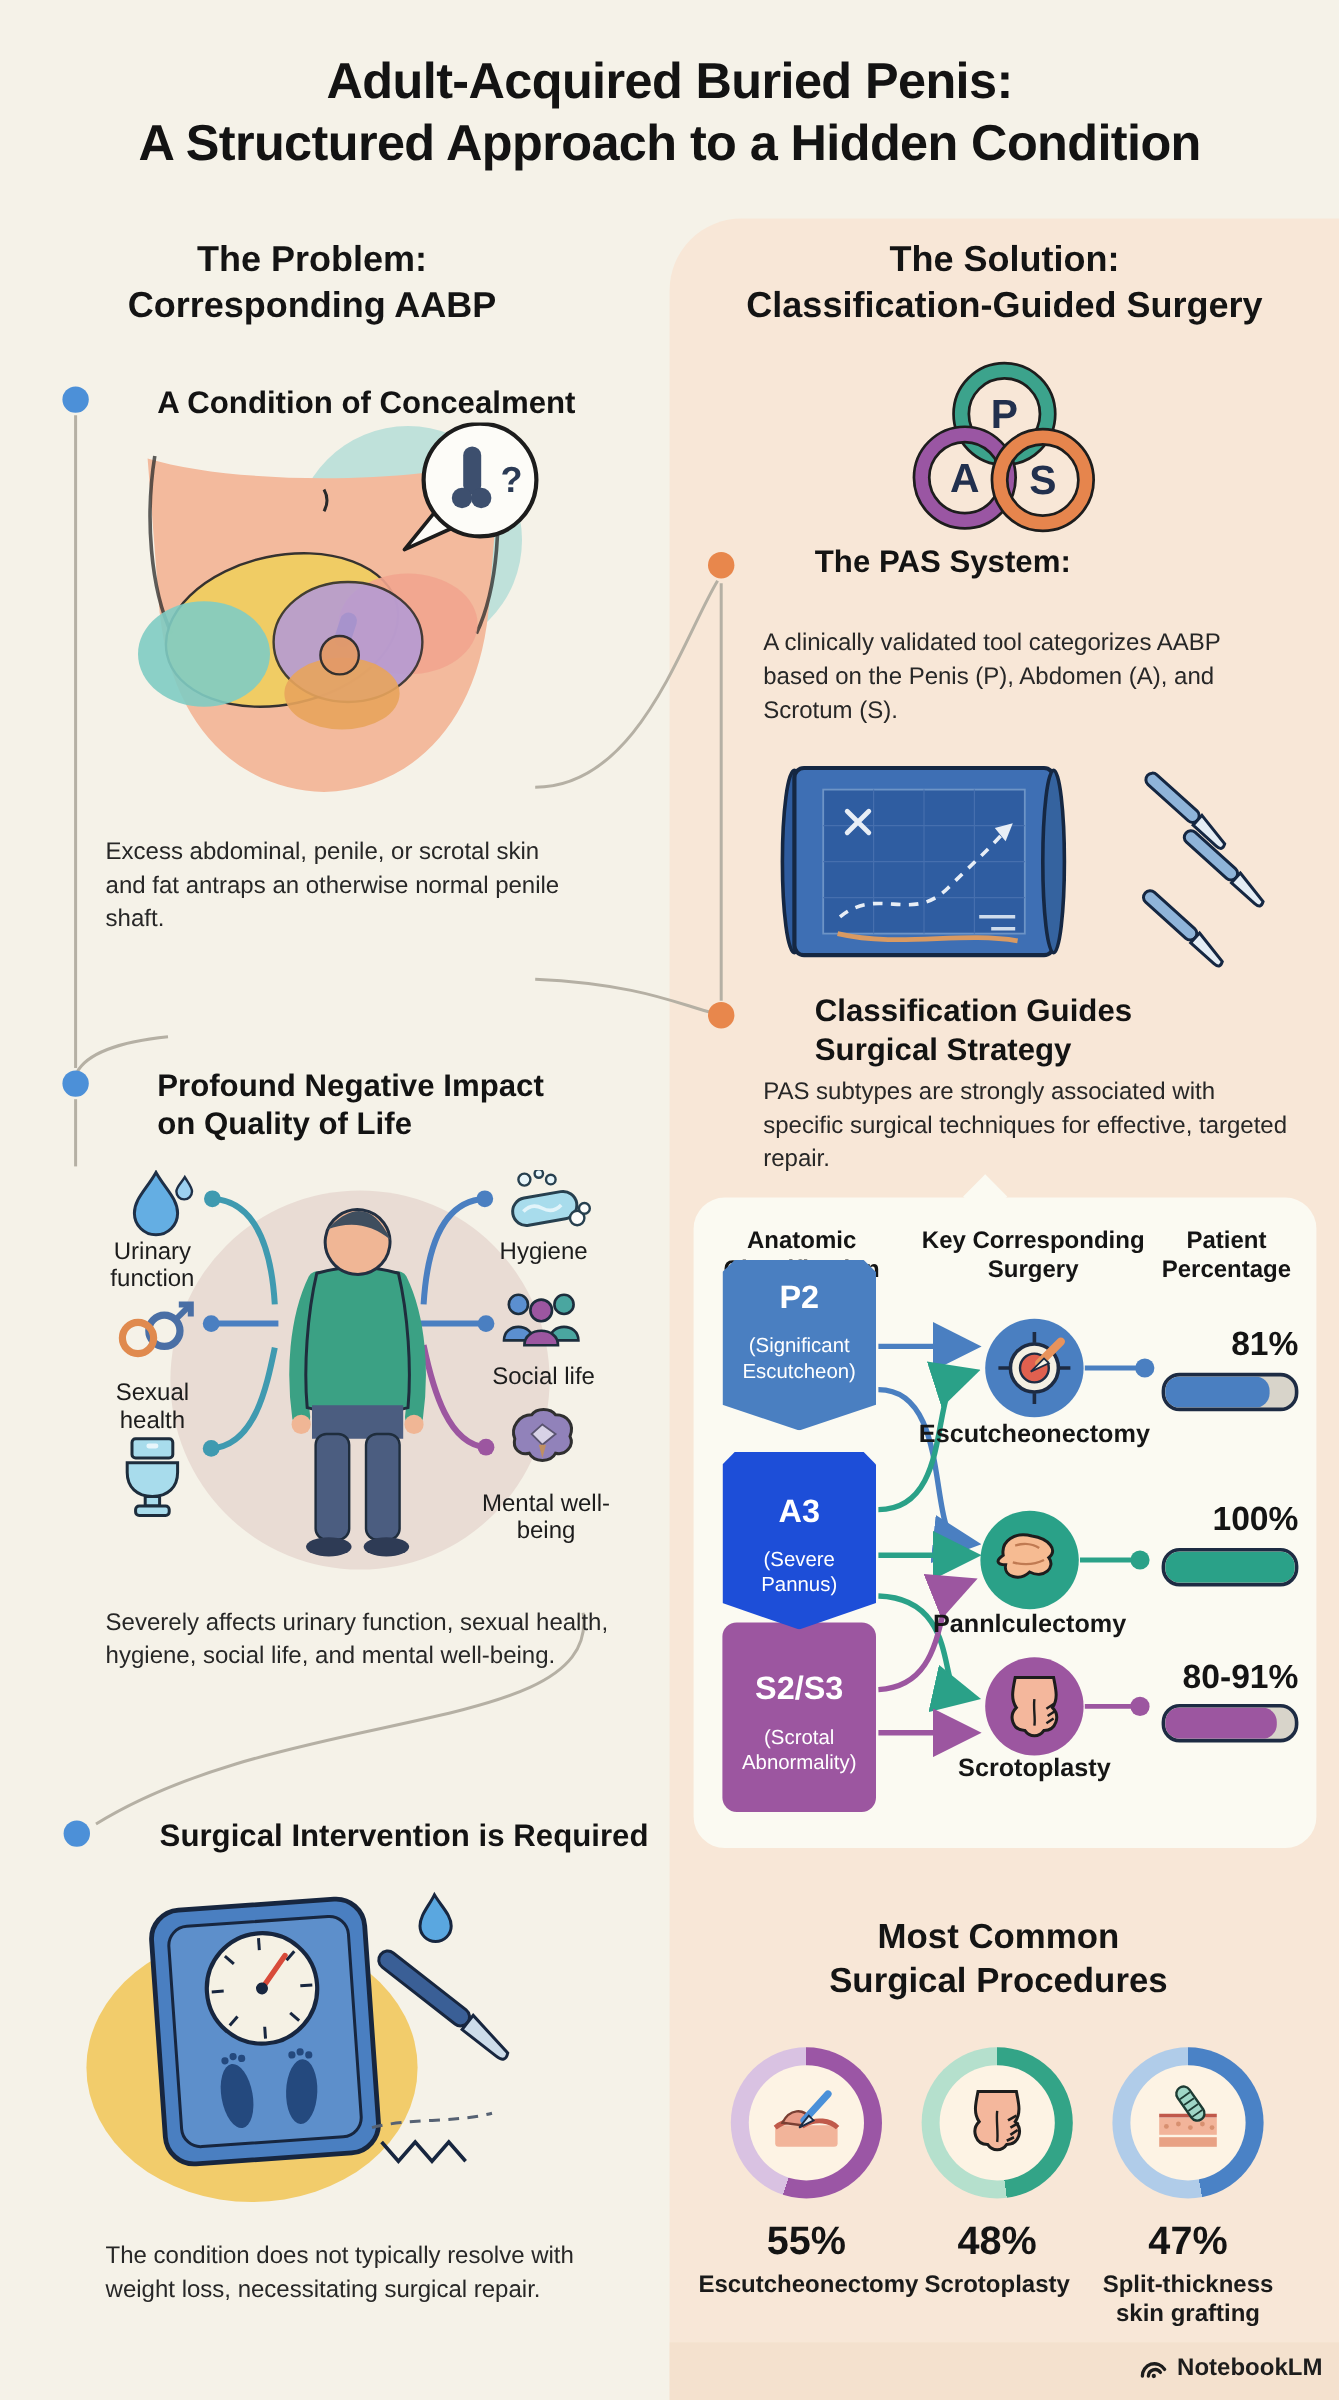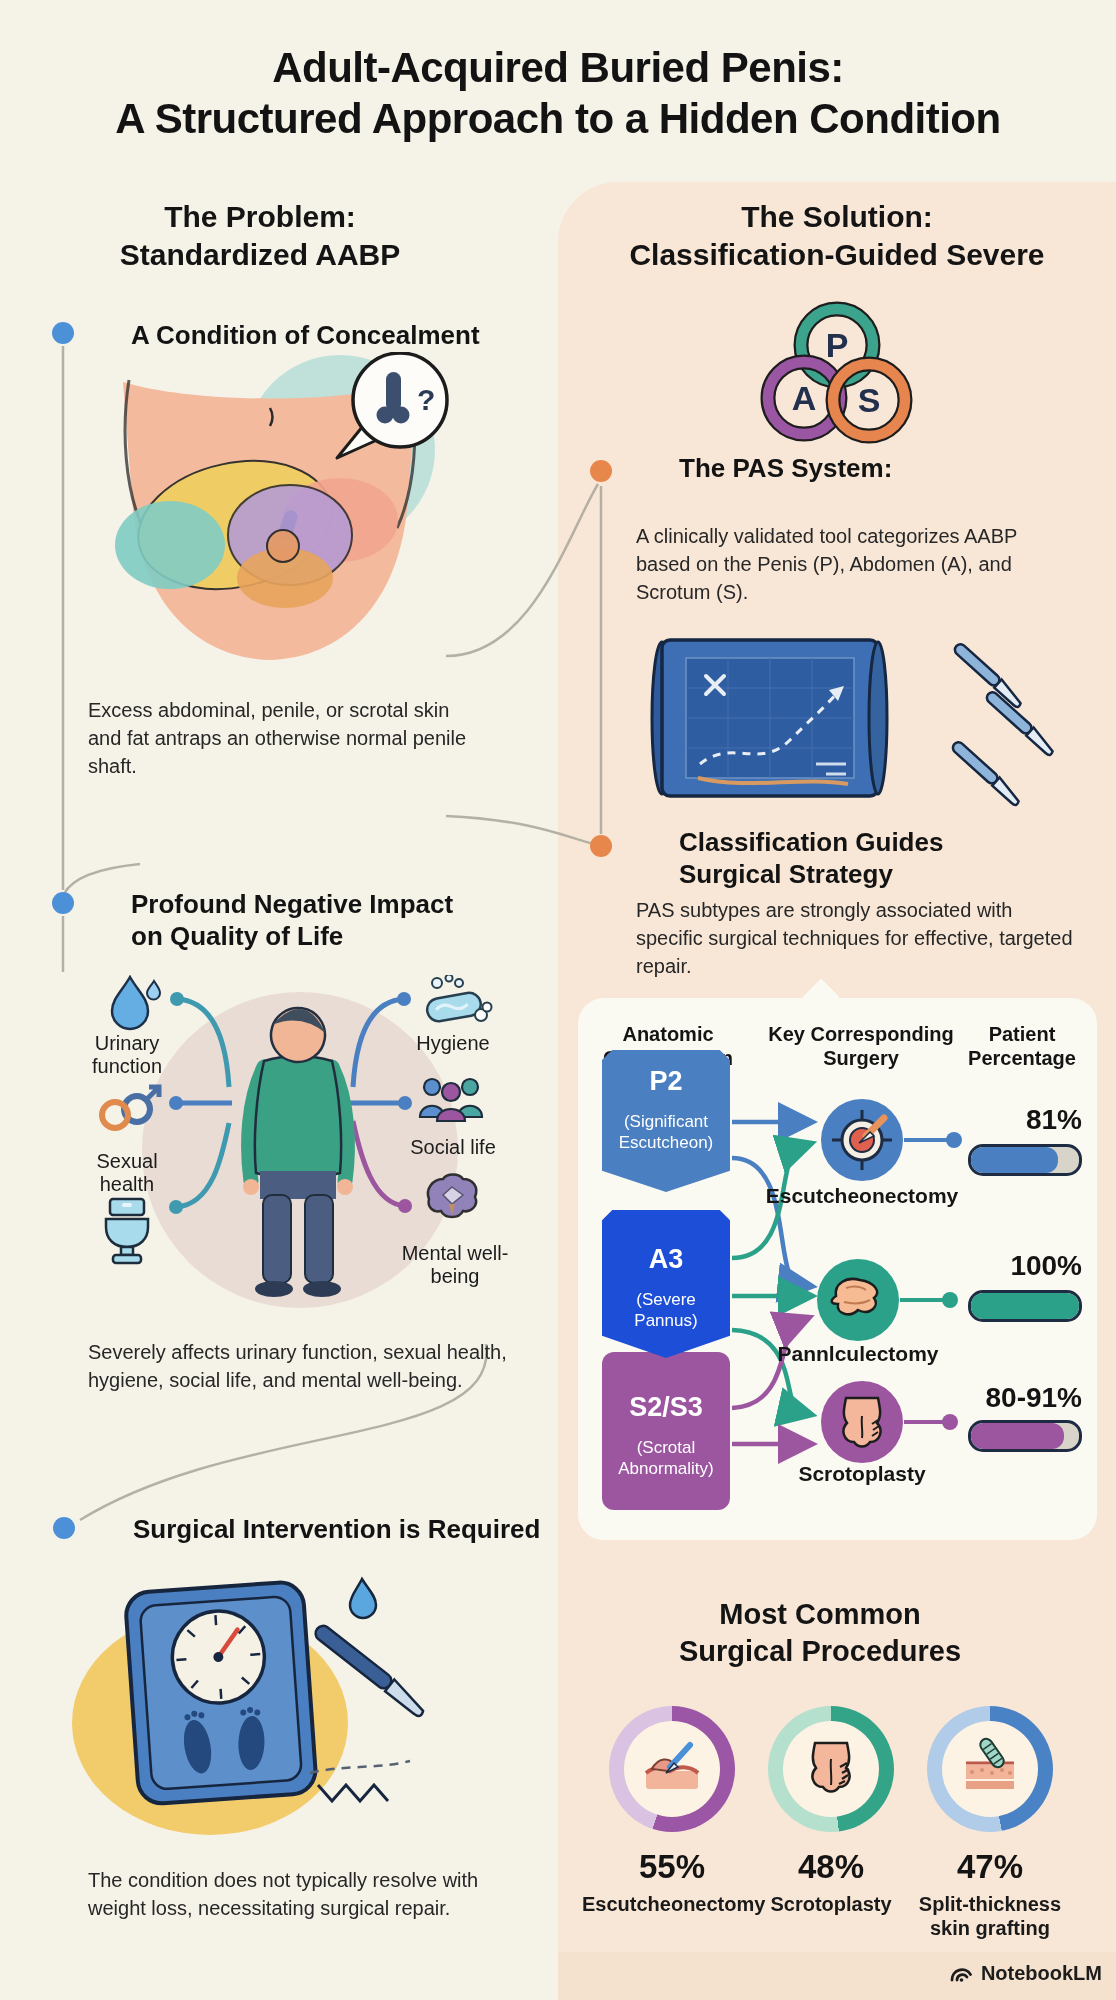--- a/index.html
+++ b/index.html
@@ -88,25 +88,25 @@
     </g>
   </svg>
 
   <div class="abs title">
     <div>Adult-Acquired Buried Penis:</div>
     <div>A Structured Approach to a Hidden Condition</div>
   </div>
 
   <div class="abs colhead" style="left:40px;top:198px;width:440px">
     <div>The Problem:</div>
-    <div>Standardized AABP</div>
+    <div>Corresponding AABP</div>
   </div>
   <div class="abs colhead" style="left:572px;top:198px;width:530px">
     <div>The Solution:</div>
-    <div>Classification-Guided Severe</div>
+    <div>Classification-Guided Surgery</div>
   </div>
 
   <div class="abs sec-h" style="left:88px;top:319px;width:420px">A Condition of Concealment</div>
 
   <svg class="abs" style="left:85px;top:352px" width="370" height="320" viewBox="0 0 370 320">
     <circle cx="255" cy="98" r="95" fill="#bfe1da"></circle>
     <path d="M38 30 C 110 52, 260 52, 332 30 L 322 158 C 312 254, 256 306, 185 308 C 114 306, 58 254, 48 158 Z" fill="#f3ba9d"></path>
     <path d="M44 28 C 36 78, 40 138, 58 176" stroke="#2a2a2a" stroke-width="3" fill="none" opacity=".75"></path>
     <path d="M326 28 C 334 78, 330 138, 312 176" stroke="#2a2a2a" stroke-width="3" fill="none" opacity=".75"></path>
     <path d="M185 56 q 5 9 0 18" stroke="#2a2a2a" stroke-width="2.5" fill="none"></path>
@@ -380,21 +380,21 @@
     </div>
   <div class="abs pct" style="left:962px;top:1250px;width:120px">100%</div>
   <div class="abs bar" style="left:968px;top:1290px">
       <div style="width: 100%; background: rgb(42, 161, 136);"></div>
     </div>
   <div class="abs pct" style="left:962px;top:1382px;width:120px">80-91%</div>
   <div class="abs bar" style="left:968px;top:1420px">
       <div style="width: 86%; background: rgb(156, 86, 160);"></div>
     </div>
 
-  <div class="abs colhead" style="left:560px;top:1596px;width:520px;font-size:29px">
+  <div class="abs colhead" style="left:572px;top:1596px;width:520px;font-size:29px">
     <div>Most Common</div>
     <div>Surgical Procedures</div>
   </div>
 
   <div class="abs donut" style="left: 609px; top: 1706px; background: conic-gradient(rgb(155, 86, 165) 0deg, rgb(155, 86, 165) 55%, rgb(217, 194, 226) 55%, rgb(217, 194, 226) 100%);">
     <div class="hole">
       <svg width="64" height="64" viewBox="0 0 64 64">
         <rect x="6" y="34" width="52" height="18" rx="3" fill="#f2b49a"></rect>
         <path d="M6 36 C 16 28, 26 30, 30 34 C 40 28, 52 30, 58 36" stroke="#c05a4a" stroke-width="4" fill="none"></path>
         <path d="M 12 32 C 18 20, 30 20, 34 28 L 28 34 Z" fill="#e89a86" stroke="#7a3f33" stroke-width="2"></path>

